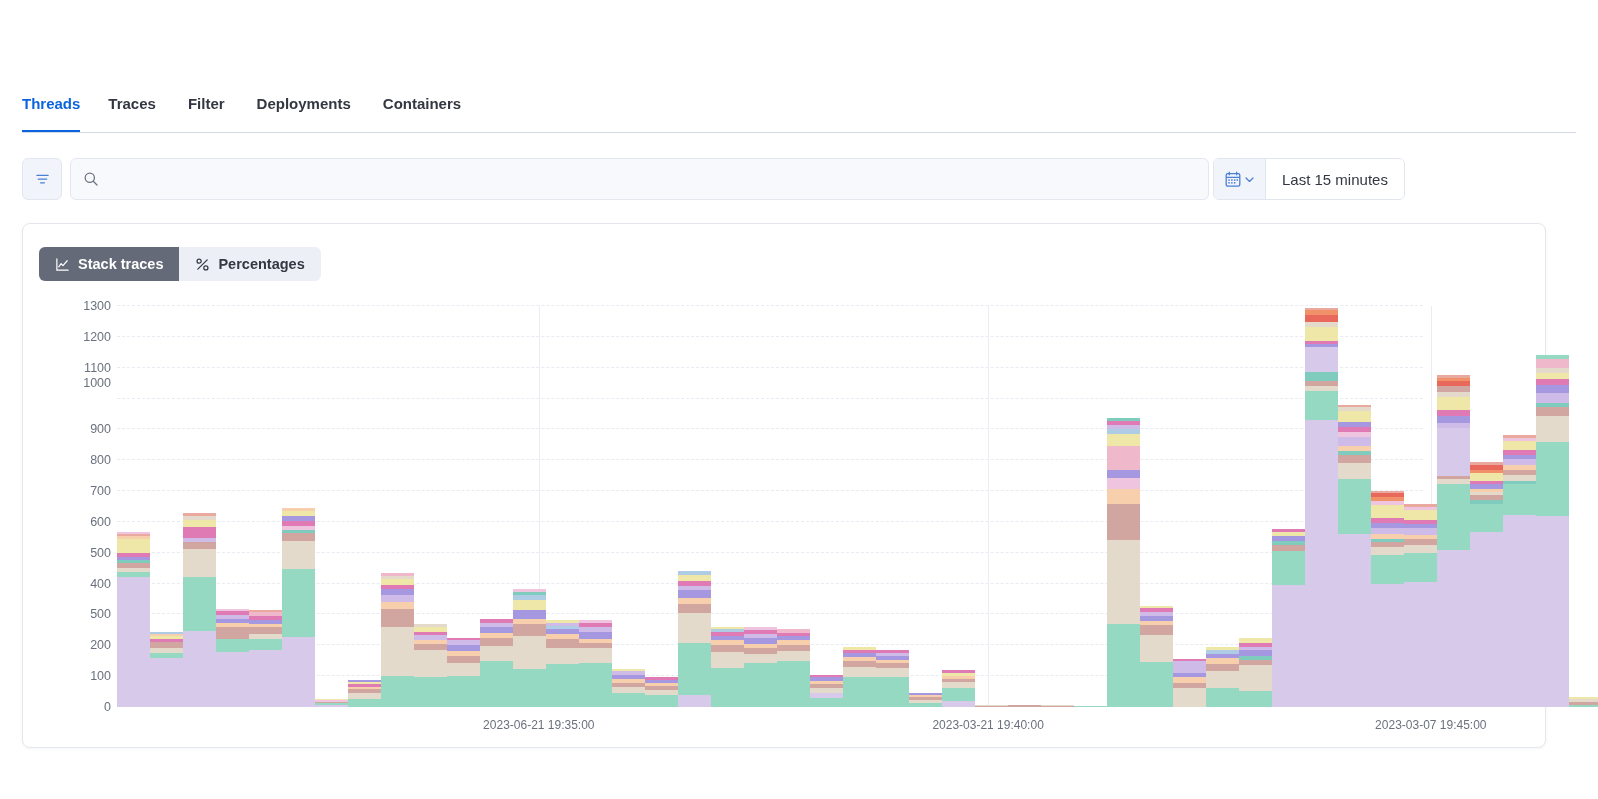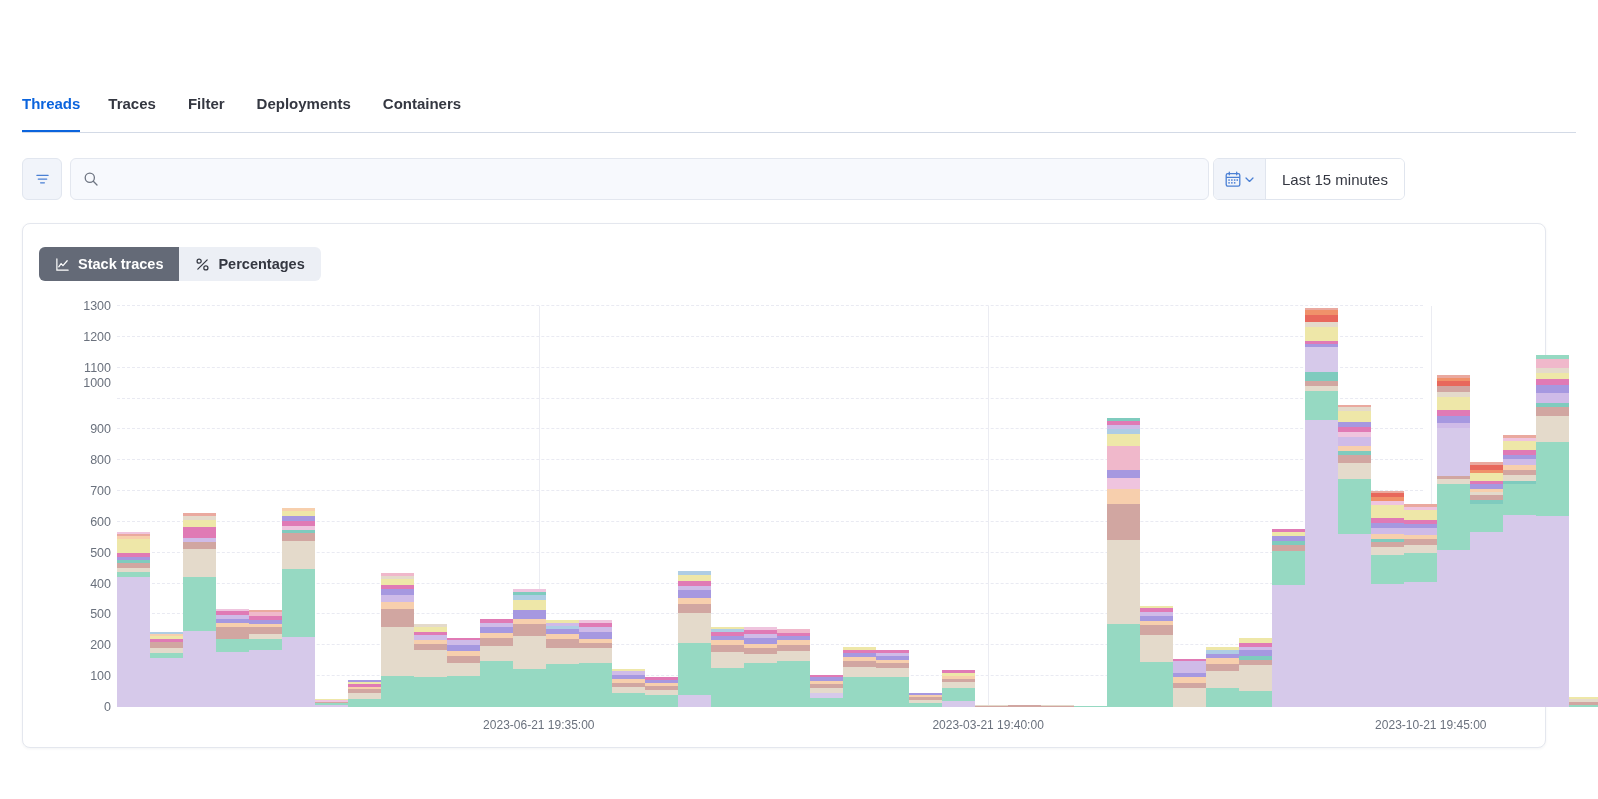--- a/index.html
+++ b/index.html
@@ -243,21 +243,21 @@
           <div class="ytick" style="bottom: auto; top: 61.6923px;">1100</div>
           <div class="gridline" style="bottom: 370.154px;"></div>
           <div class="ytick" style="bottom: auto; top: 30.8462px;">1200</div>
           <div class="gridline" style="bottom: 401px;"></div>
           <div class="ytick" style="bottom: auto; top: 0px;">1300</div>
           <div class="vline" style="left: 421.838px;"></div>
           <div class="vline" style="left: 871.102px;"></div>
           <div class="vline" style="left: 1313.84px;"></div>
           <div class="xtick" style="left: 421.838px;">2023-06-21 19:35:00</div>
           <div class="xtick" style="left: 871.102px;">2023-03-21 19:40:00</div>
-          <div class="xtick" style="left: 1313.84px;">2023-10-21 19:45:00</div>
+          <div class="xtick" style="left: 1313.84px;">2023-03-07 19:45:00</div>
           <div class="bar" style="left: 0px; width: 33px; height: 175.206px;">
             <div class="seg" style="height: 129.554px; background: rgb(214, 201, 234);"></div>
             <div class="seg" style="height: 5.55231px; background: rgb(150, 217, 194);"></div>
             <div class="seg" style="height: 4.31846px; background: rgb(228, 218, 203);"></div>
             <div class="seg" style="height: 4.93538px; background: rgb(209, 166, 161);"></div>
             <div class="seg" style="height: 3.08462px; background: rgb(127, 203, 190);"></div>
             <div class="seg" style="height: 3.08462px; background: rgb(166, 152, 224);"></div>
             <div class="seg" style="height: 3.70154px; background: rgb(224, 122, 181);"></div>
             <div class="seg" style="height: 13.5723px; background: rgb(238, 231, 168);"></div>
             <div class="seg" style="height: 3.08462px; background: rgb(247, 207, 173);"></div>

